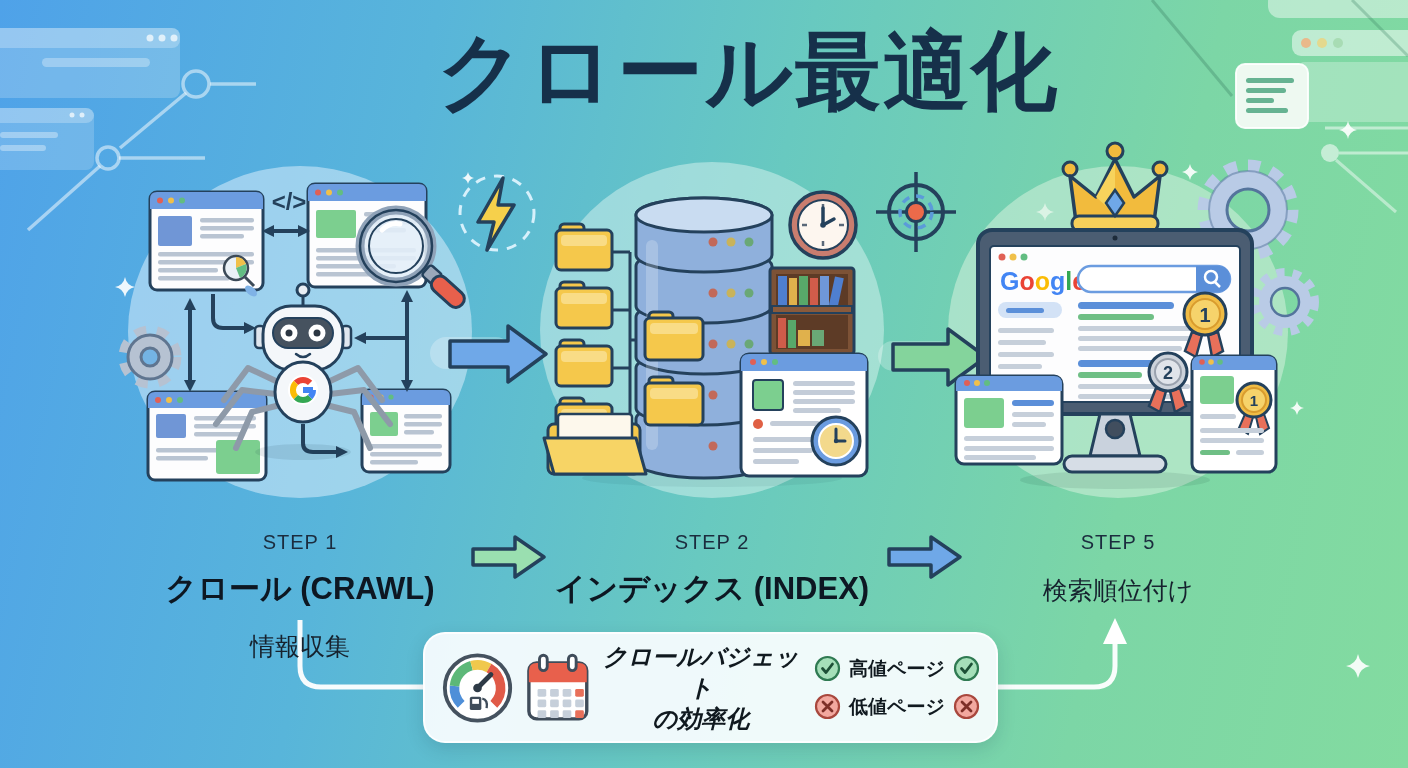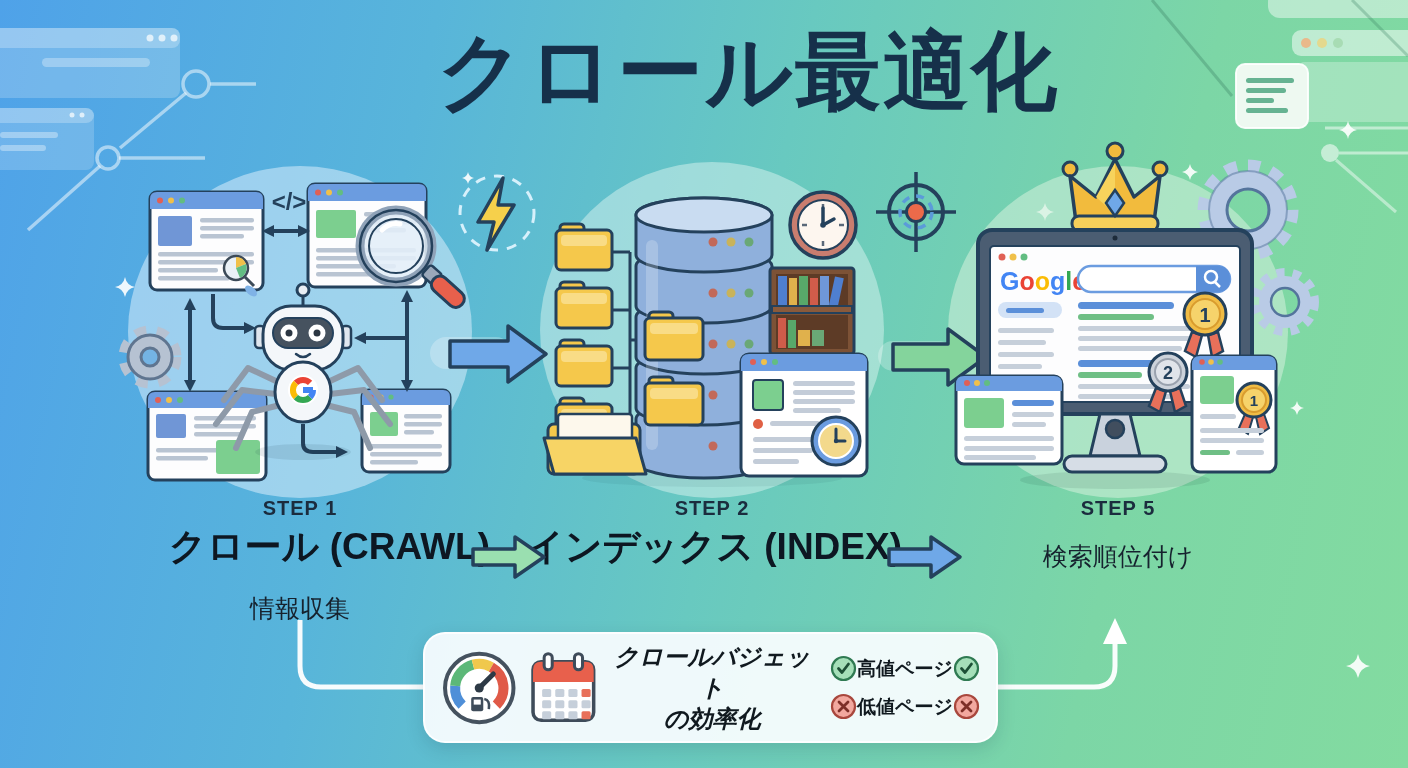--- a/index.html
+++ b/index.html
@@ -7,35 +7,35 @@
     position:relative;width:1408px;height:768px;overflow:hidden;
     font-family:"Liberation Sans","DejaVu Sans",sans-serif;
     background:linear-gradient(102deg,#4fa2e9 0%,#58b5da 28%,#68c9c0 52%,#7cd6a6 78%,#83dba0 100%);
   }
   .scene{position:absolute;left:0;top:0;z-index:1;}
   .main-title{
     position:absolute;left:0;top:14px;width:100%;text-align:center;z-index:3;
     font-size:86px;font-weight:900;color:#16304a;letter-spacing:2px;padding-left:44px;
   }
   .step-label{position:absolute;top:497px;width:380px;text-align:center;z-index:3;color:#14222f;}
-  .step-label .n{font-size:20px;font-weight:700;letter-spacing:1px;color:#1b2c3e;}
-  .step-label .t{font-size:37px;font-weight:800;color:#0d1722;margin-top:2px;white-space:nowrap;text-align:right;}
+  .step-label .n{font-size:20px;font-weight:400;letter-spacing:1px;color:#1b2c3e;margin-top:34px;}
+  .step-label .t{font-size:31px;font-weight:800;color:#0d1722;margin-top:14px;white-space:nowrap;}
   .step-label .s{font-size:25px;font-weight:500;color:#16222e;margin-top:20px;}
   #lab1{left:110px;} #lab2{left:522px;} #lab3{left:928px;}
   .lab-arrow{position:absolute;top:534px;z-index:3;}
   #labarr1{left:470px;} #labarr2{left:886px;}
   .footer-box{
     position:absolute;left:423px;top:632px;width:575px;height:111px;z-index:3;
     background:rgba(250,253,255,0.93);border:2px solid rgba(255,255,255,0.85);
     border-radius:22px;box-shadow:0 6px 18px rgba(20,50,70,0.15);
     display:flex;align-items:center;padding:0 16px;box-sizing:border-box;gap:12px;
   }
   .fb-title{width:212px;text-align:center;font-size:24px;font-weight:800;color:#10191f;line-height:1.3;font-style:italic;}
   .fb-rows{display:flex;flex-direction:column;gap:11px;margin-left:2px;}
-  .fb-row{display:flex;align-items:center;}
+  .fb-row{display:flex;align-items:center;gap:8px;}
   .fb-row .lbl{font-size:19px;font-weight:700;color:#10191f;white-space:nowrap;}
 </style>
 </head>
 <body>
 
 <div class="stage">
 
 <svg class="scene" width="1408" height="768" viewBox="0 0 1408 768">
 
   <g>

